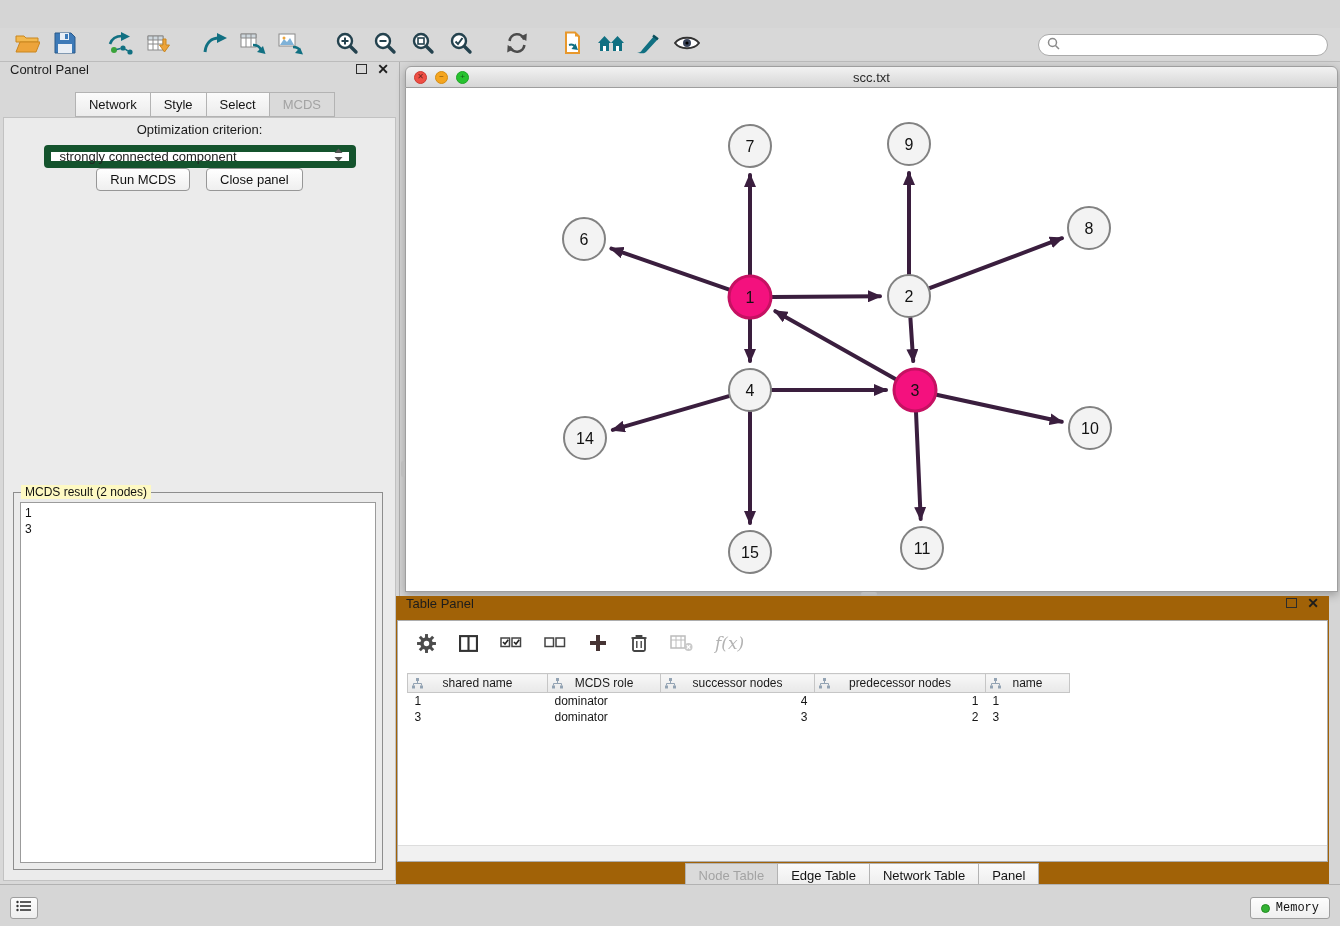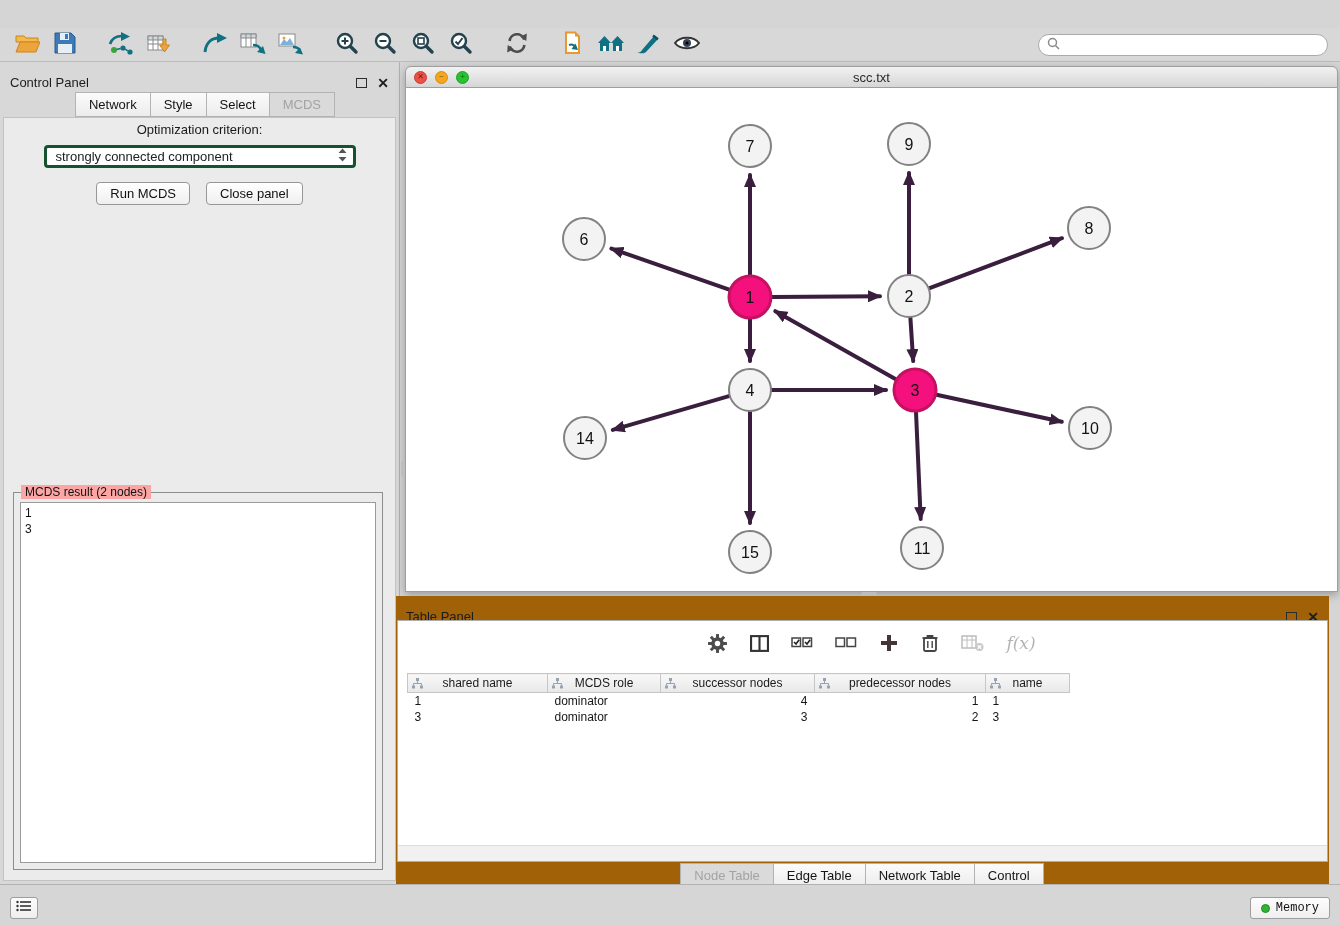--- a/index.html
+++ b/index.html
@@ -16,37 +16,37 @@
   .toolbar { position:absolute; top:28px; left:0; width:1340px; height:34px;
     background:#d8d8d8; border-bottom:1px solid #bcbcbc; display:flex; align-items:center; padding-left:8px; }
   .tb-btn { width:38px; height:30px; display:flex; align-items:center; justify-content:center; cursor:default; }
   .grp { margin-left:18px; }
   .search-wrap { margin-left:auto; margin-right:12px; width:290px; height:22px; background:#fff;
     border:1px solid #ababab; border-radius:12px; display:flex; align-items:center; padding:0 8px; }
   .search-wrap input { border:none; outline:none; flex:1; font-size:12px; margin-left:6px; font-family:"Liberation Sans",sans-serif; }
 
   
   .cp { position:absolute; left:0; top:62px; width:400px; height:822px; background:#d8d8d8; border-right:1px solid #b0b0b0; }
-  .panel-head { height:28px; display:flex; align-items:flex-end; padding:0 10px; }
+  .panel-head { height:28px; display:flex; align-items:flex-start; padding:0 10px; }
   .panel-title { font-size:13px; color:#1c1c1c; }
   .panel-ctrls { margin-left:auto; display:flex; align-items:center; gap:10px; }
   .float-box { width:11px; height:10px; border:1.5px solid #2c2c2c; display:inline-block; }
   .close-x { font-size:14px; font-weight:bold; color:#1c1c1c; line-height:1; }
   .cp-tabs { display:flex; justify-content:center; margin-top:2px; position:relative; z-index:2;margin-left:12px; }
   .tab { border:1px solid #b3b3b3; background:linear-gradient(#fbfbfb,#ececec); padding:4px 13px; font-size:13px; margin-left:-1px; color:#141414; cursor:default; }
   .tab.active { background:#dadada; color:#a3a3a3; }
   .cp-content { position:absolute; top:55px; left:3px; right:3px; bottom:3px; background:#ebebeb; border:1px solid #c2c2c2; }
   .opt-label { text-align:center; margin-top:4px; font-size:13px; color:#1a1a1a; }
-  .dropdown { width:312px; height:23px; margin:8px auto 0; background:#fff; border:3px solid #14532d; border-radius:4px;
+  .dropdown { width:312px; height:23px; margin:8px auto 0; background:#fff; border:7px solid #14532d; border-radius:4px;
     display:flex; align-items:center; padding:0 6px 0 9px; font-size:13px; }
   .dropdown .dd-label { flex:1; }
-  .btn-row { display:flex; justify-content:center; gap:16px; margin-top:14px; }
+  .btn-row { display:flex; justify-content:center; gap:16px; margin-top:0; }
   .btn { background:linear-gradient(#ffffff,#efefef); border:1px solid #979797; border-radius:4px; padding:3px 13px; font-size:13px; color:#111; cursor:default; }
   .result-box { position:absolute; top:374px; bottom:10px; left:9px; right:12px; border:1px solid #8d8d8d; }
-  .result-legend { position:absolute; top:-8px; left:7px; background:#fca5a5; padding:0 4px; font-size:12px; color:#111; }
+  .result-legend { position:absolute; top:-8px; left:7px; background:#fef9c3; padding:0 4px; font-size:12px; color:#111; }
   .result-area { position:absolute; top:9px; left:6px; right:6px; bottom:6px; background:#fff; border:1px solid #9b9b9b; overflow:hidden; padding:2px 4px; }
   .result-line { font-size:12px; line-height:16px; color:#111; }
 
   
   .netwin { position:absolute; left:405px; top:66px; width:933px; height:526px; border-radius:6px 6px 0 0;
     box-shadow:0 3px 10px rgba(0,0,0,0.28); }
   .netwin-titlebar { height:22px; background:linear-gradient(#f2f2f2,#d6d6d6); border:1px solid #9e9e9e;
     border-radius:6px 6px 0 0; position:relative; display:flex; align-items:center; }
   .traffic { display:flex; gap:8px; margin-left:8px; }
   .light { width:13px; height:13px; border-radius:50%; display:flex; align-items:center; justify-content:center;
@@ -57,21 +57,21 @@
   .netwin-title { position:absolute; left:0; right:0; text-align:center; font-size:13px; color:#2a2a2a; pointer-events:none; }
   .net-canvas { position:absolute; top:22px; left:0; right:0; bottom:0; background:#fff;
     border:1px solid #9e9e9e; border-top:none; }
   .net-canvas svg { display:block; font-family:"Liberation Sans",sans-serif; }
   .split-v { position:absolute; left:-4px; top:395px; width:4px; height:16px; background:#bdbdbd; border-radius:2px; }
   .split-h { position:absolute; left:456px; bottom:-4px; width:16px; height:4px; background:#bdbdbd; border-radius:2px; }
 
   
   .tp { position:absolute; left:396px; top:596px; width:933px; height:292px; background:#a16207; }
   .tp-content { position:absolute; top:24px; left:1px; right:1px; bottom:26px; background:#fff; border:1px solid #adadad; }
-  .tp-toolbar { height:44px; display:flex; align-items:center; padding-left:18px; gap:22px;justify-content:center; }
+  .tp-toolbar { height:44px; display:flex; align-items:center; padding-left:18px; gap:22px; }
   .tp-tool { display:flex; align-items:center; justify-content:center; cursor:default; }
   .fx-label { font-family:"DejaVu Serif", serif; font-style:italic; font-size:17px; color:#b3b3b3; }
   .tbl { border-collapse:collapse; table-layout:fixed; margin-left:9px; margin-top:8px; }
   .tbl th { background:linear-gradient(#f8f8f8,#e8e8e8); border:1px solid #c6c6c6; font-weight:normal;
     font-size:12px; height:19px; position:relative; color:#1a1a1a; }
   .tbl th .tree-ic { position:absolute; left:4px; top:4px; }
   .tbl td { font-size:12px; height:16px; padding:0 7px; color:#161616; white-space:nowrap; overflow:hidden; }
   .td-r { text-align:right; }
   .tp-hscroll { position:absolute; left:0; right:0; bottom:0; height:16px; background:#f1f1f1; border-top:1px solid #ddd; }
   .tp-tabs { position:absolute; bottom:0; left:0; right:0; height:25px; display:flex; justify-content:center; align-items:flex-end; }
@@ -478,21 +478,21 @@
             <td>3</td>
           </tr>
         </tbody>
       </table>
       <div class="tp-hscroll"></div>
     </div>
     <div class="tp-tabs">
       <span class="tab active">Node Table</span>
       <span class="tab">Edge Table</span>
       <span class="tab">Network Table</span>
-      <span class="tab">Control</span>
+      <span class="tab">Panel</span>
     </div>
   </div>
 
   <div class="statusbar">
     <span class="sb-left">
       <span><svg width="16" height="12" viewBox="0 0 16 12">
             <circle cx="1.5" cy="2" r="1.2" fill="#333"></circle>
             <line x1="4" y1="2" x2="15" y2="2" stroke="#333" stroke-width="1.6"></line>
             <circle cx="1.5" cy="6" r="1.2" fill="#333"></circle>
             <line x1="4" y1="6" x2="15" y2="6" stroke="#333" stroke-width="1.6"></line>

